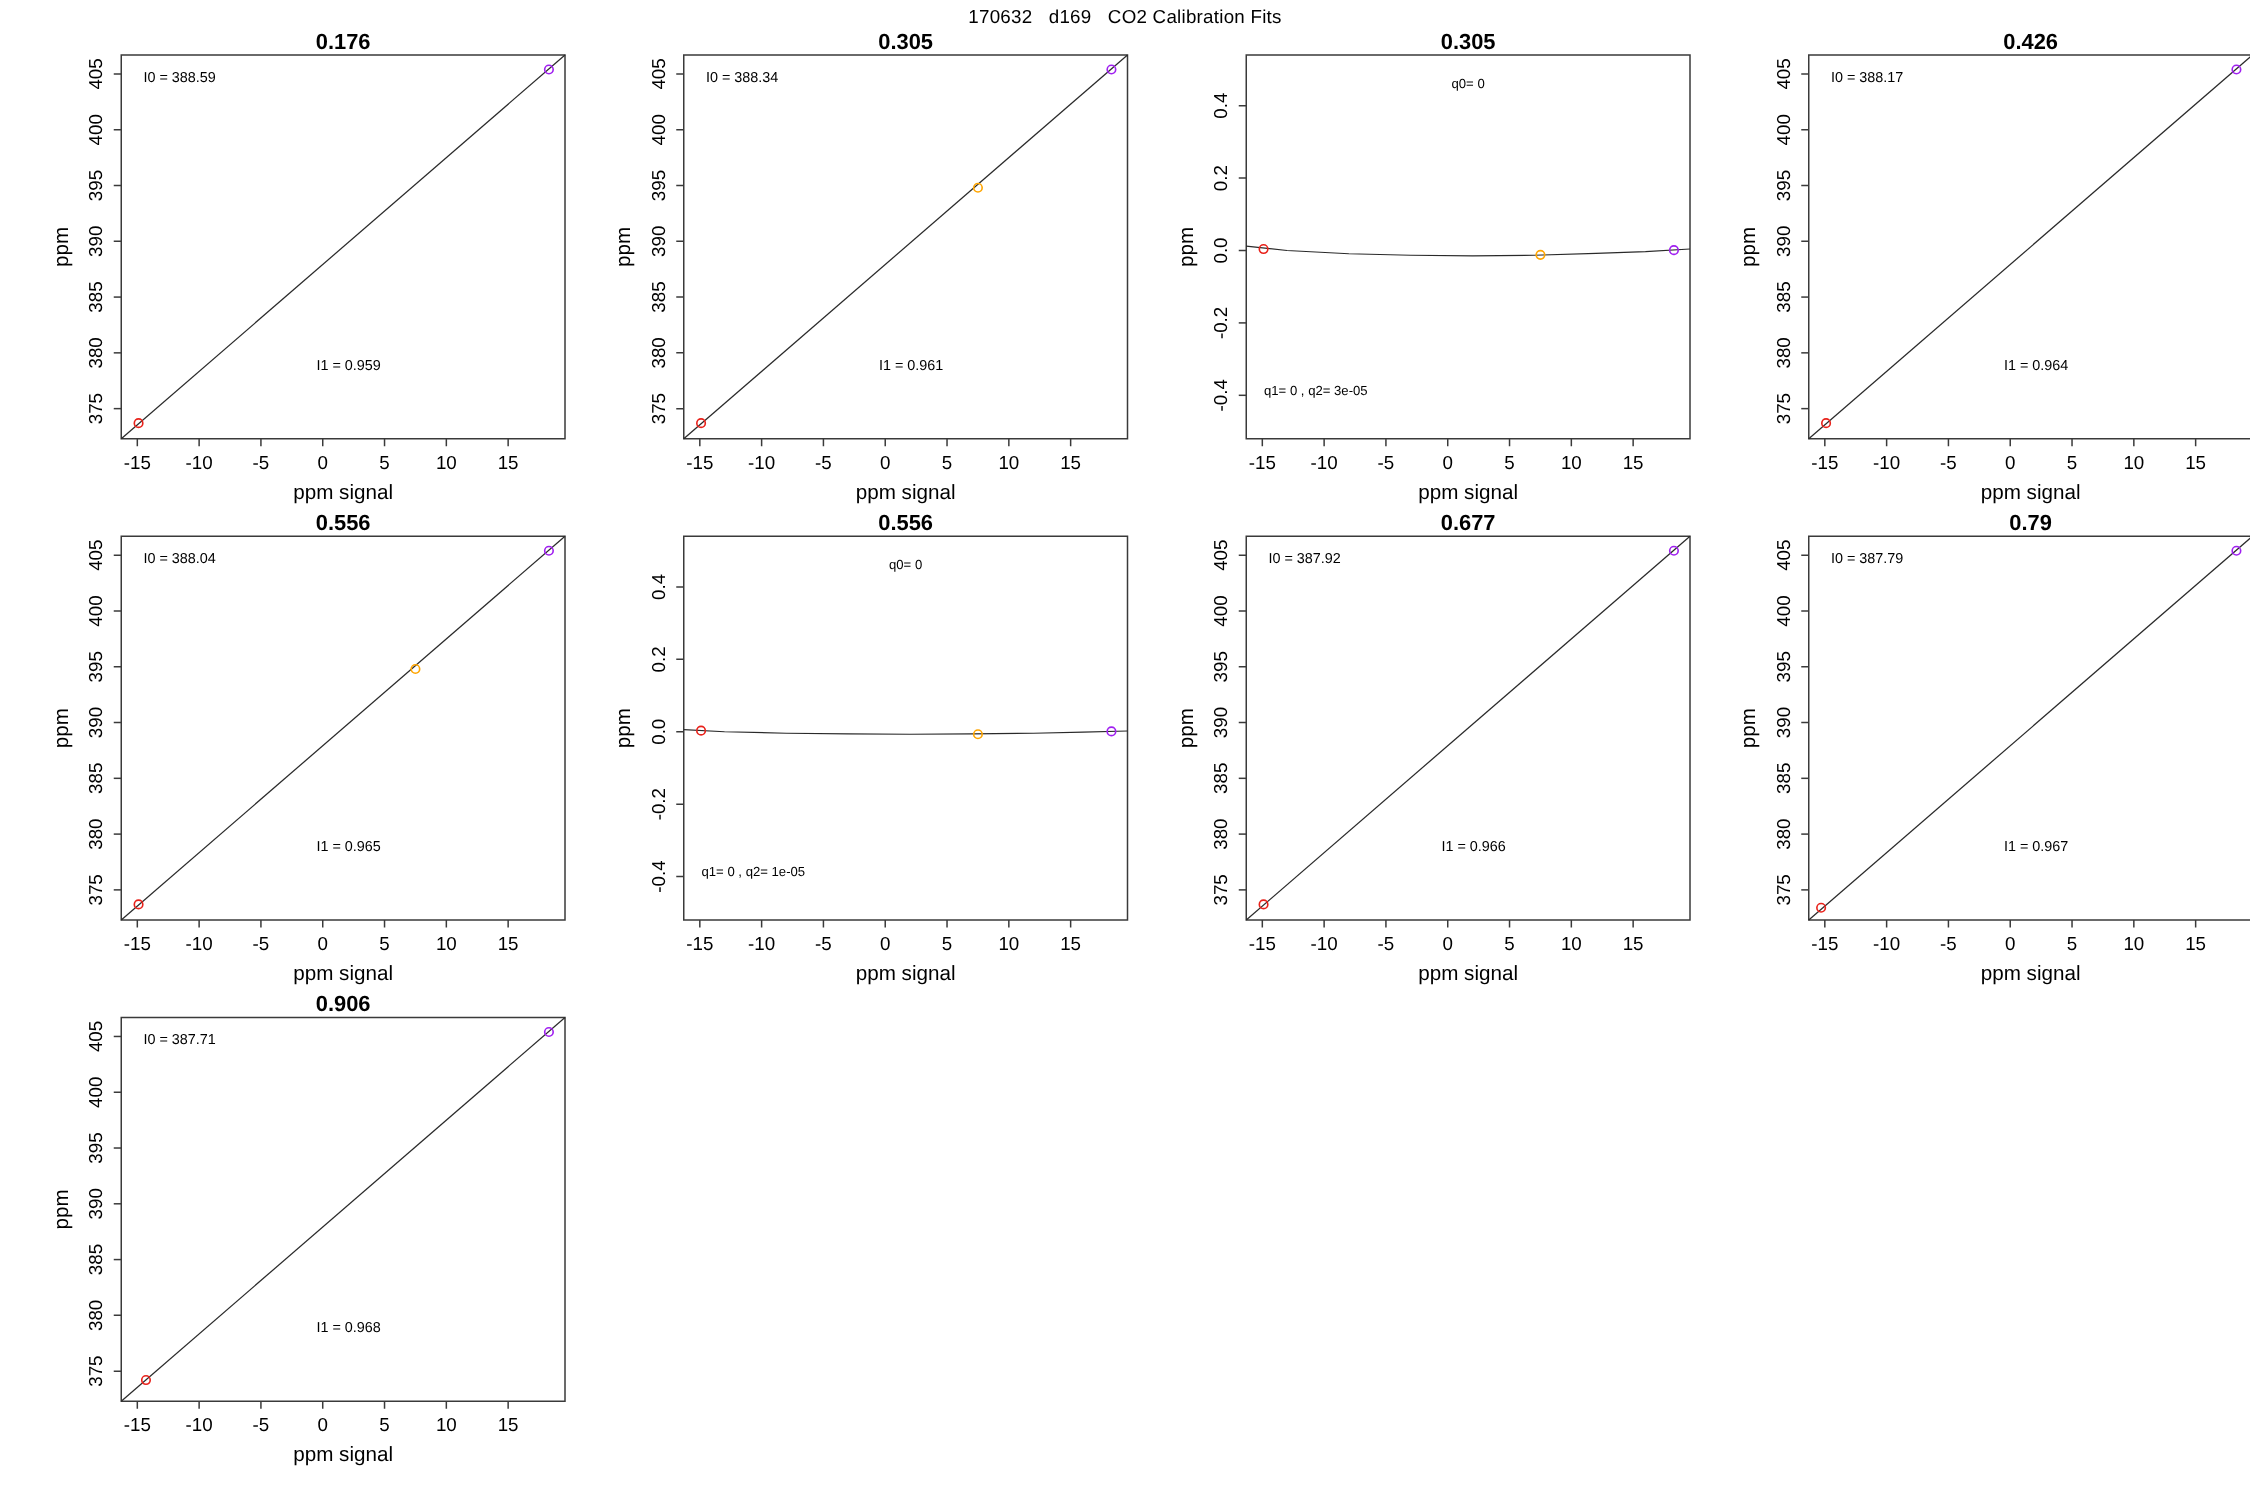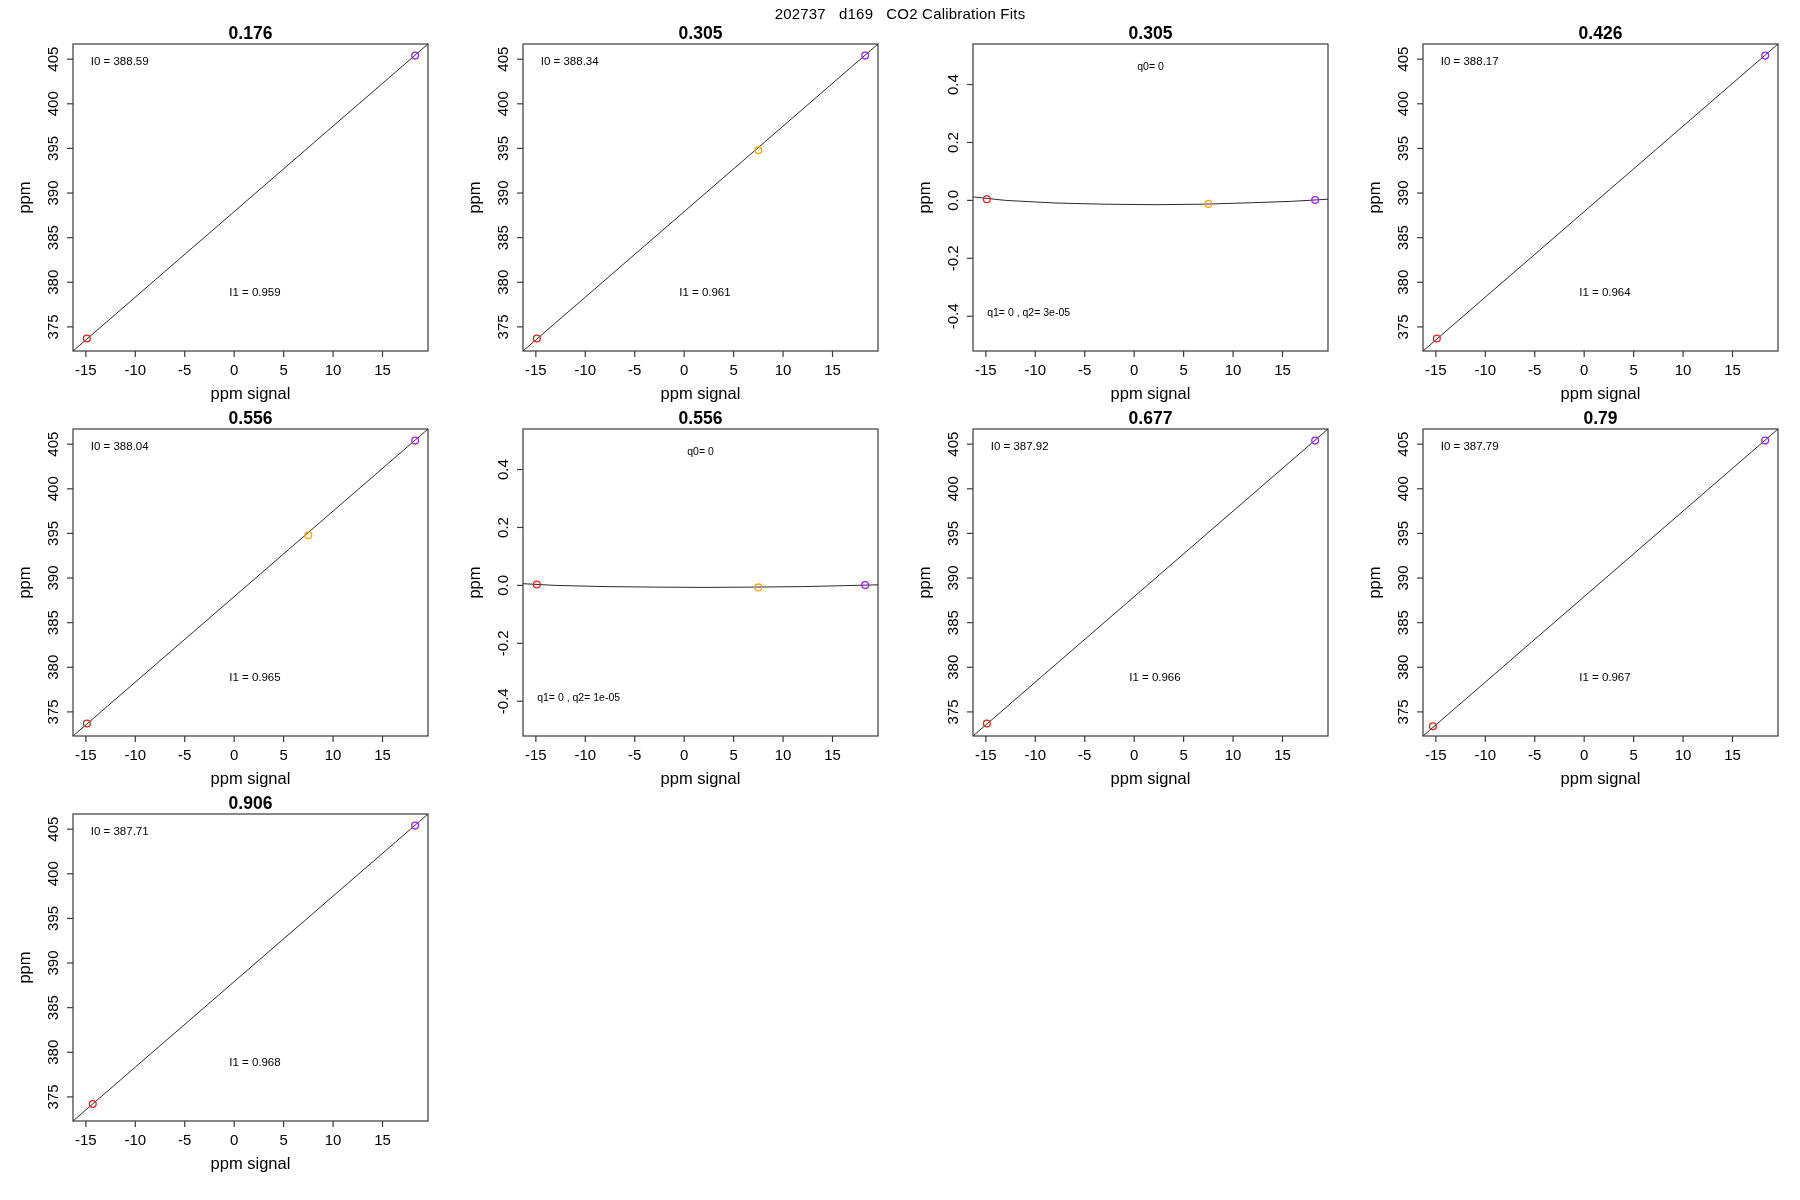--- a/index.html
+++ b/index.html
@@ -1,26 +1,26 @@
 <!DOCTYPE html>
 <html><head>
 <meta charset="utf-8">
 <style>
   html,body{margin:0;padding:0;background:#ffffff;}
   body{width:1800px;height:1200px;font-family:"Liberation Sans",sans-serif;color:#000;overflow:hidden;}
   .suptitle{height:26px;display:flex;align-items:center;justify-content:center;
             font-size:15px;white-space:pre;letter-spacing:.2px;}
   .grid{display:grid;grid-template-columns:repeat(4,450px);grid-auto-rows:385px;}
-  .plot-cell{position:relative;}
+  .plot-cell{position:relative;margin-left:24px;}
   svg text{font-family:"Liberation Sans",sans-serif;fill:#000;}
 </style>
 </head>
 <body>
 
-<div class="suptitle">202737   d169   CO2 Calibration Fits</div>
+<div class="suptitle">170632   d169   CO2 Calibration Fits</div>
 
 <div class="grid">
     <div class="plot-cell"><svg viewBox="0 0 450 385" width="450" height="385">
         <text x="250.5" y="13" text-anchor="middle" font-size="17.5" font-weight="bold">0.176</text>
         <rect x="73" y="18" width="355" height="307" fill="none" stroke="#3a3a3a" stroke-width="1.2"></rect>
         <line x1="85.85515320334262" y1="325" x2="85.85515320334262" y2="331" stroke="#3a3a3a" stroke-width="1.2"></line>
         <text x="85.85515320334262" y="349" text-anchor="middle" font-size="15">-15</text>
         <line x1="135.29805013927574" y1="325" x2="135.29805013927574" y2="331" stroke="#3a3a3a" stroke-width="1.2"></line>
         <text x="135.29805013927574" y="349" text-anchor="middle" font-size="15">-10</text>
         <line x1="184.7409470752089" y1="325" x2="184.7409470752089" y2="331" stroke="#3a3a3a" stroke-width="1.2"></line>

